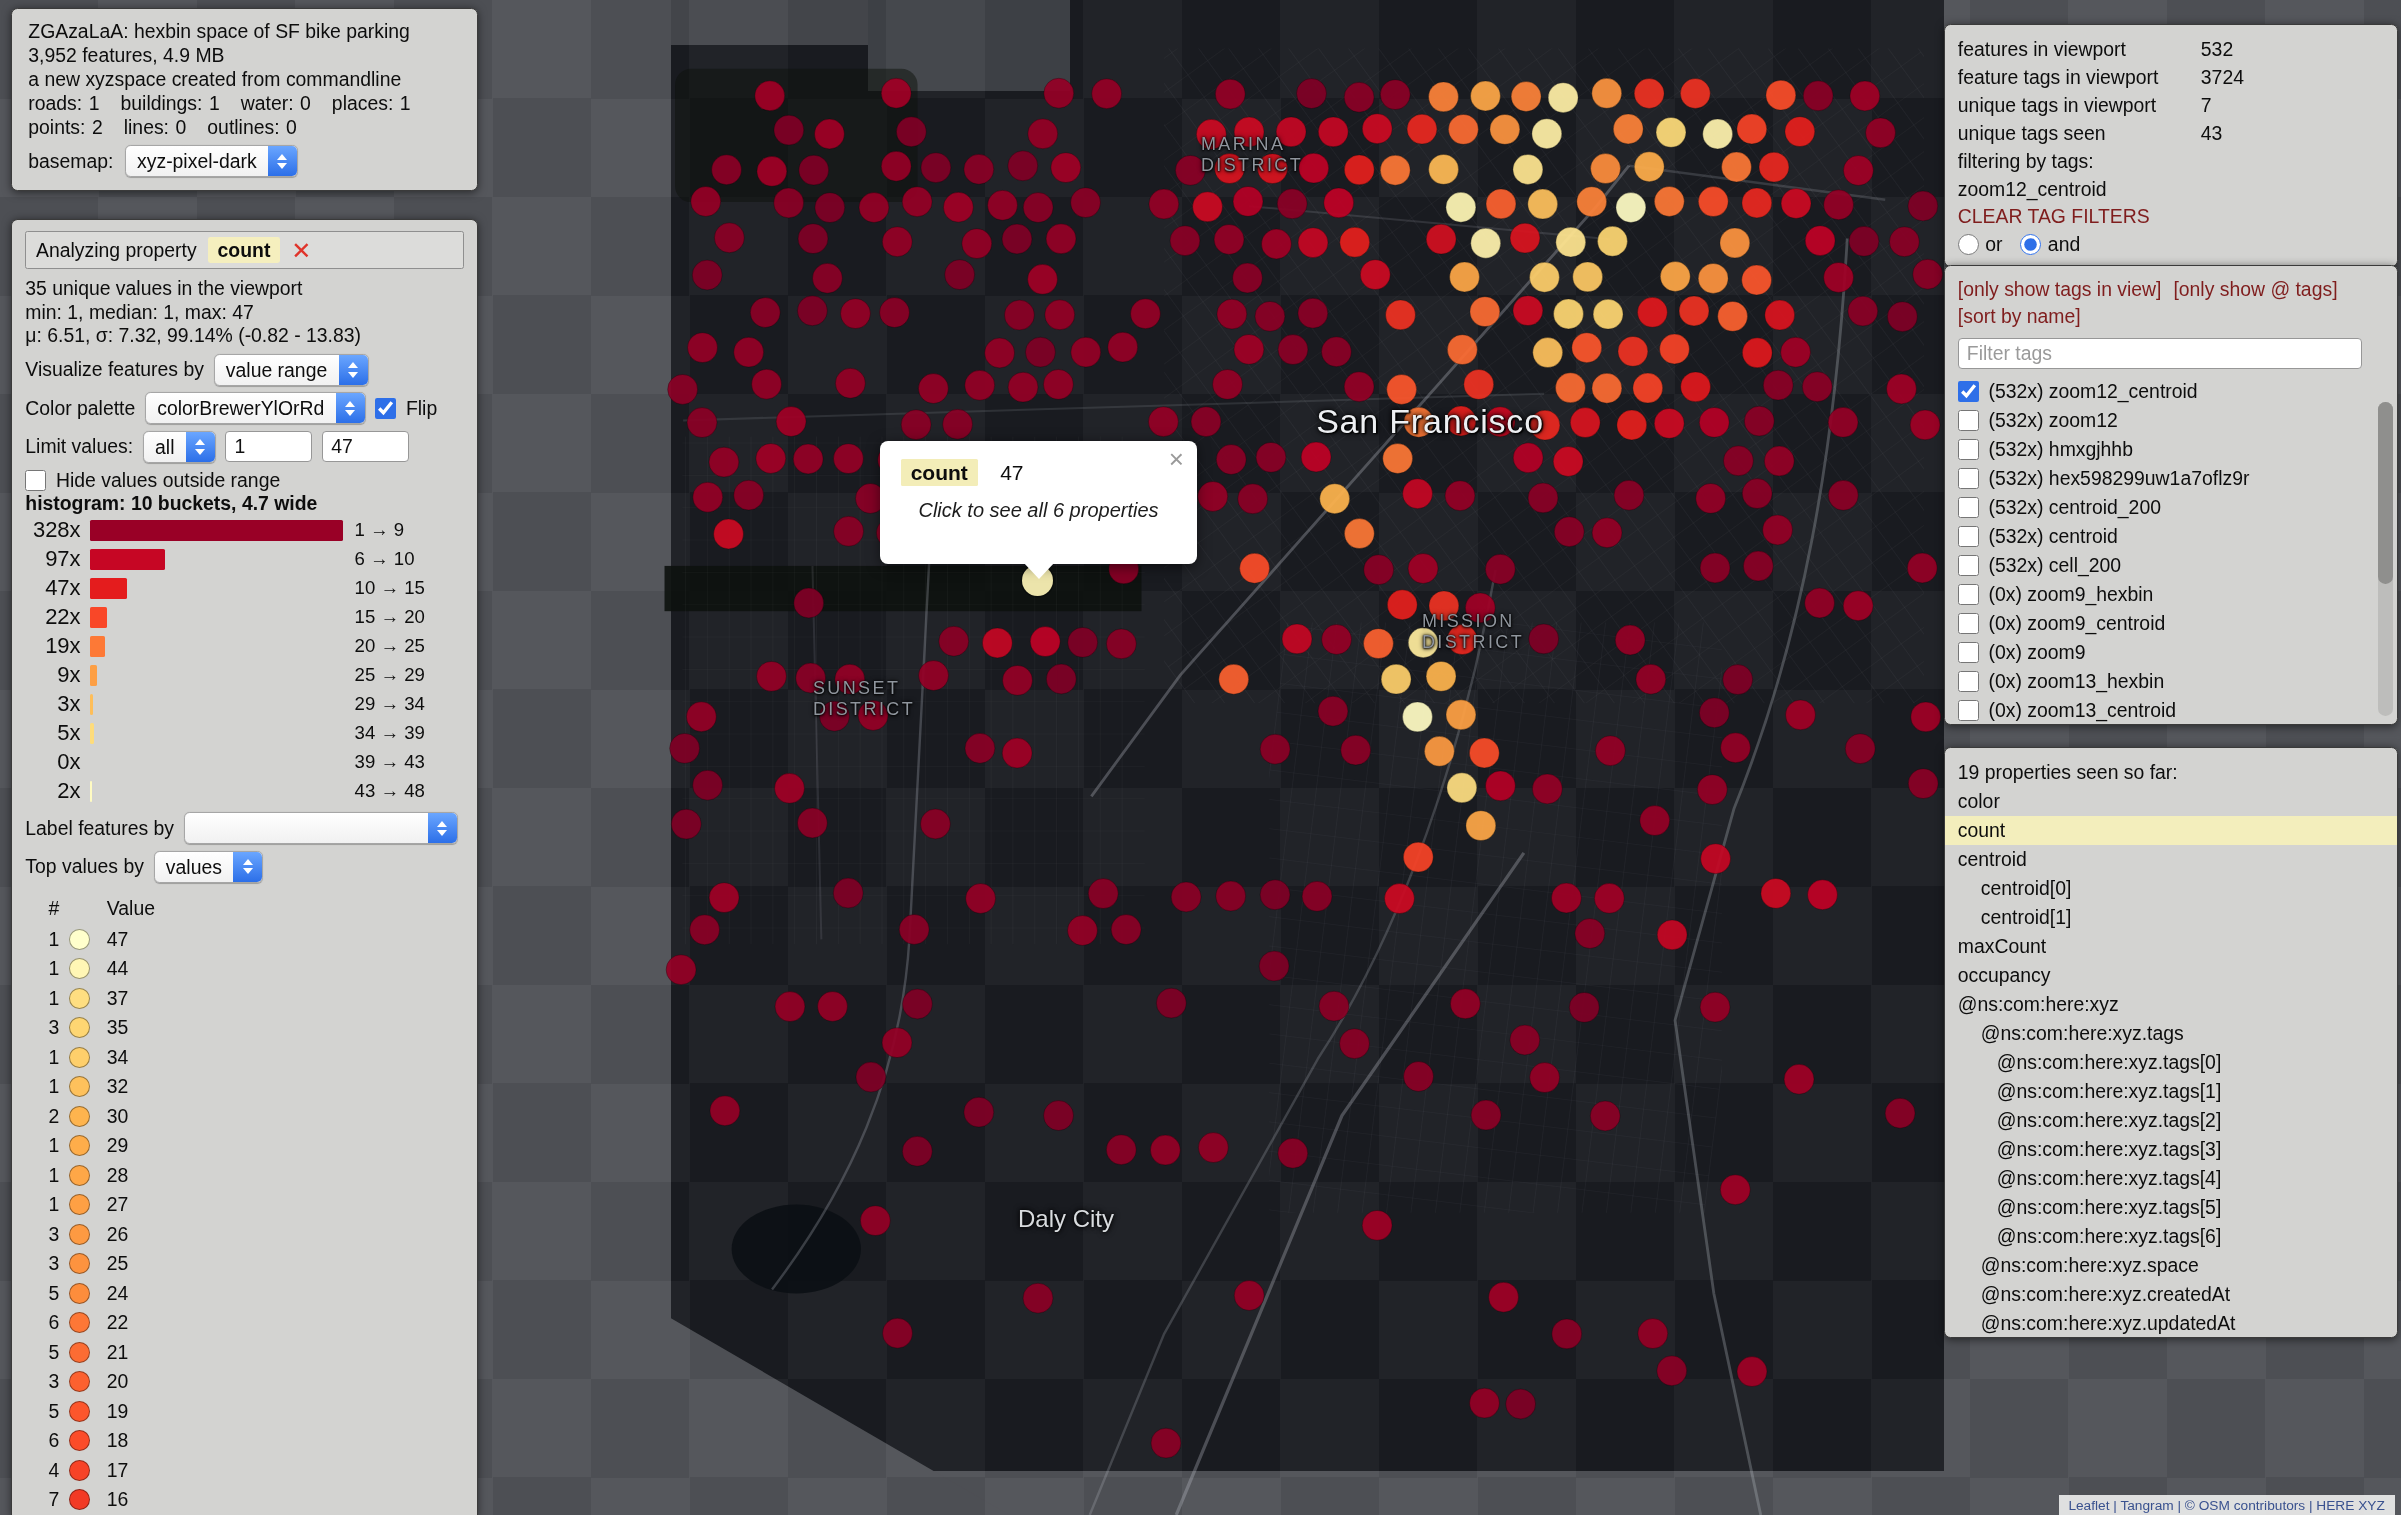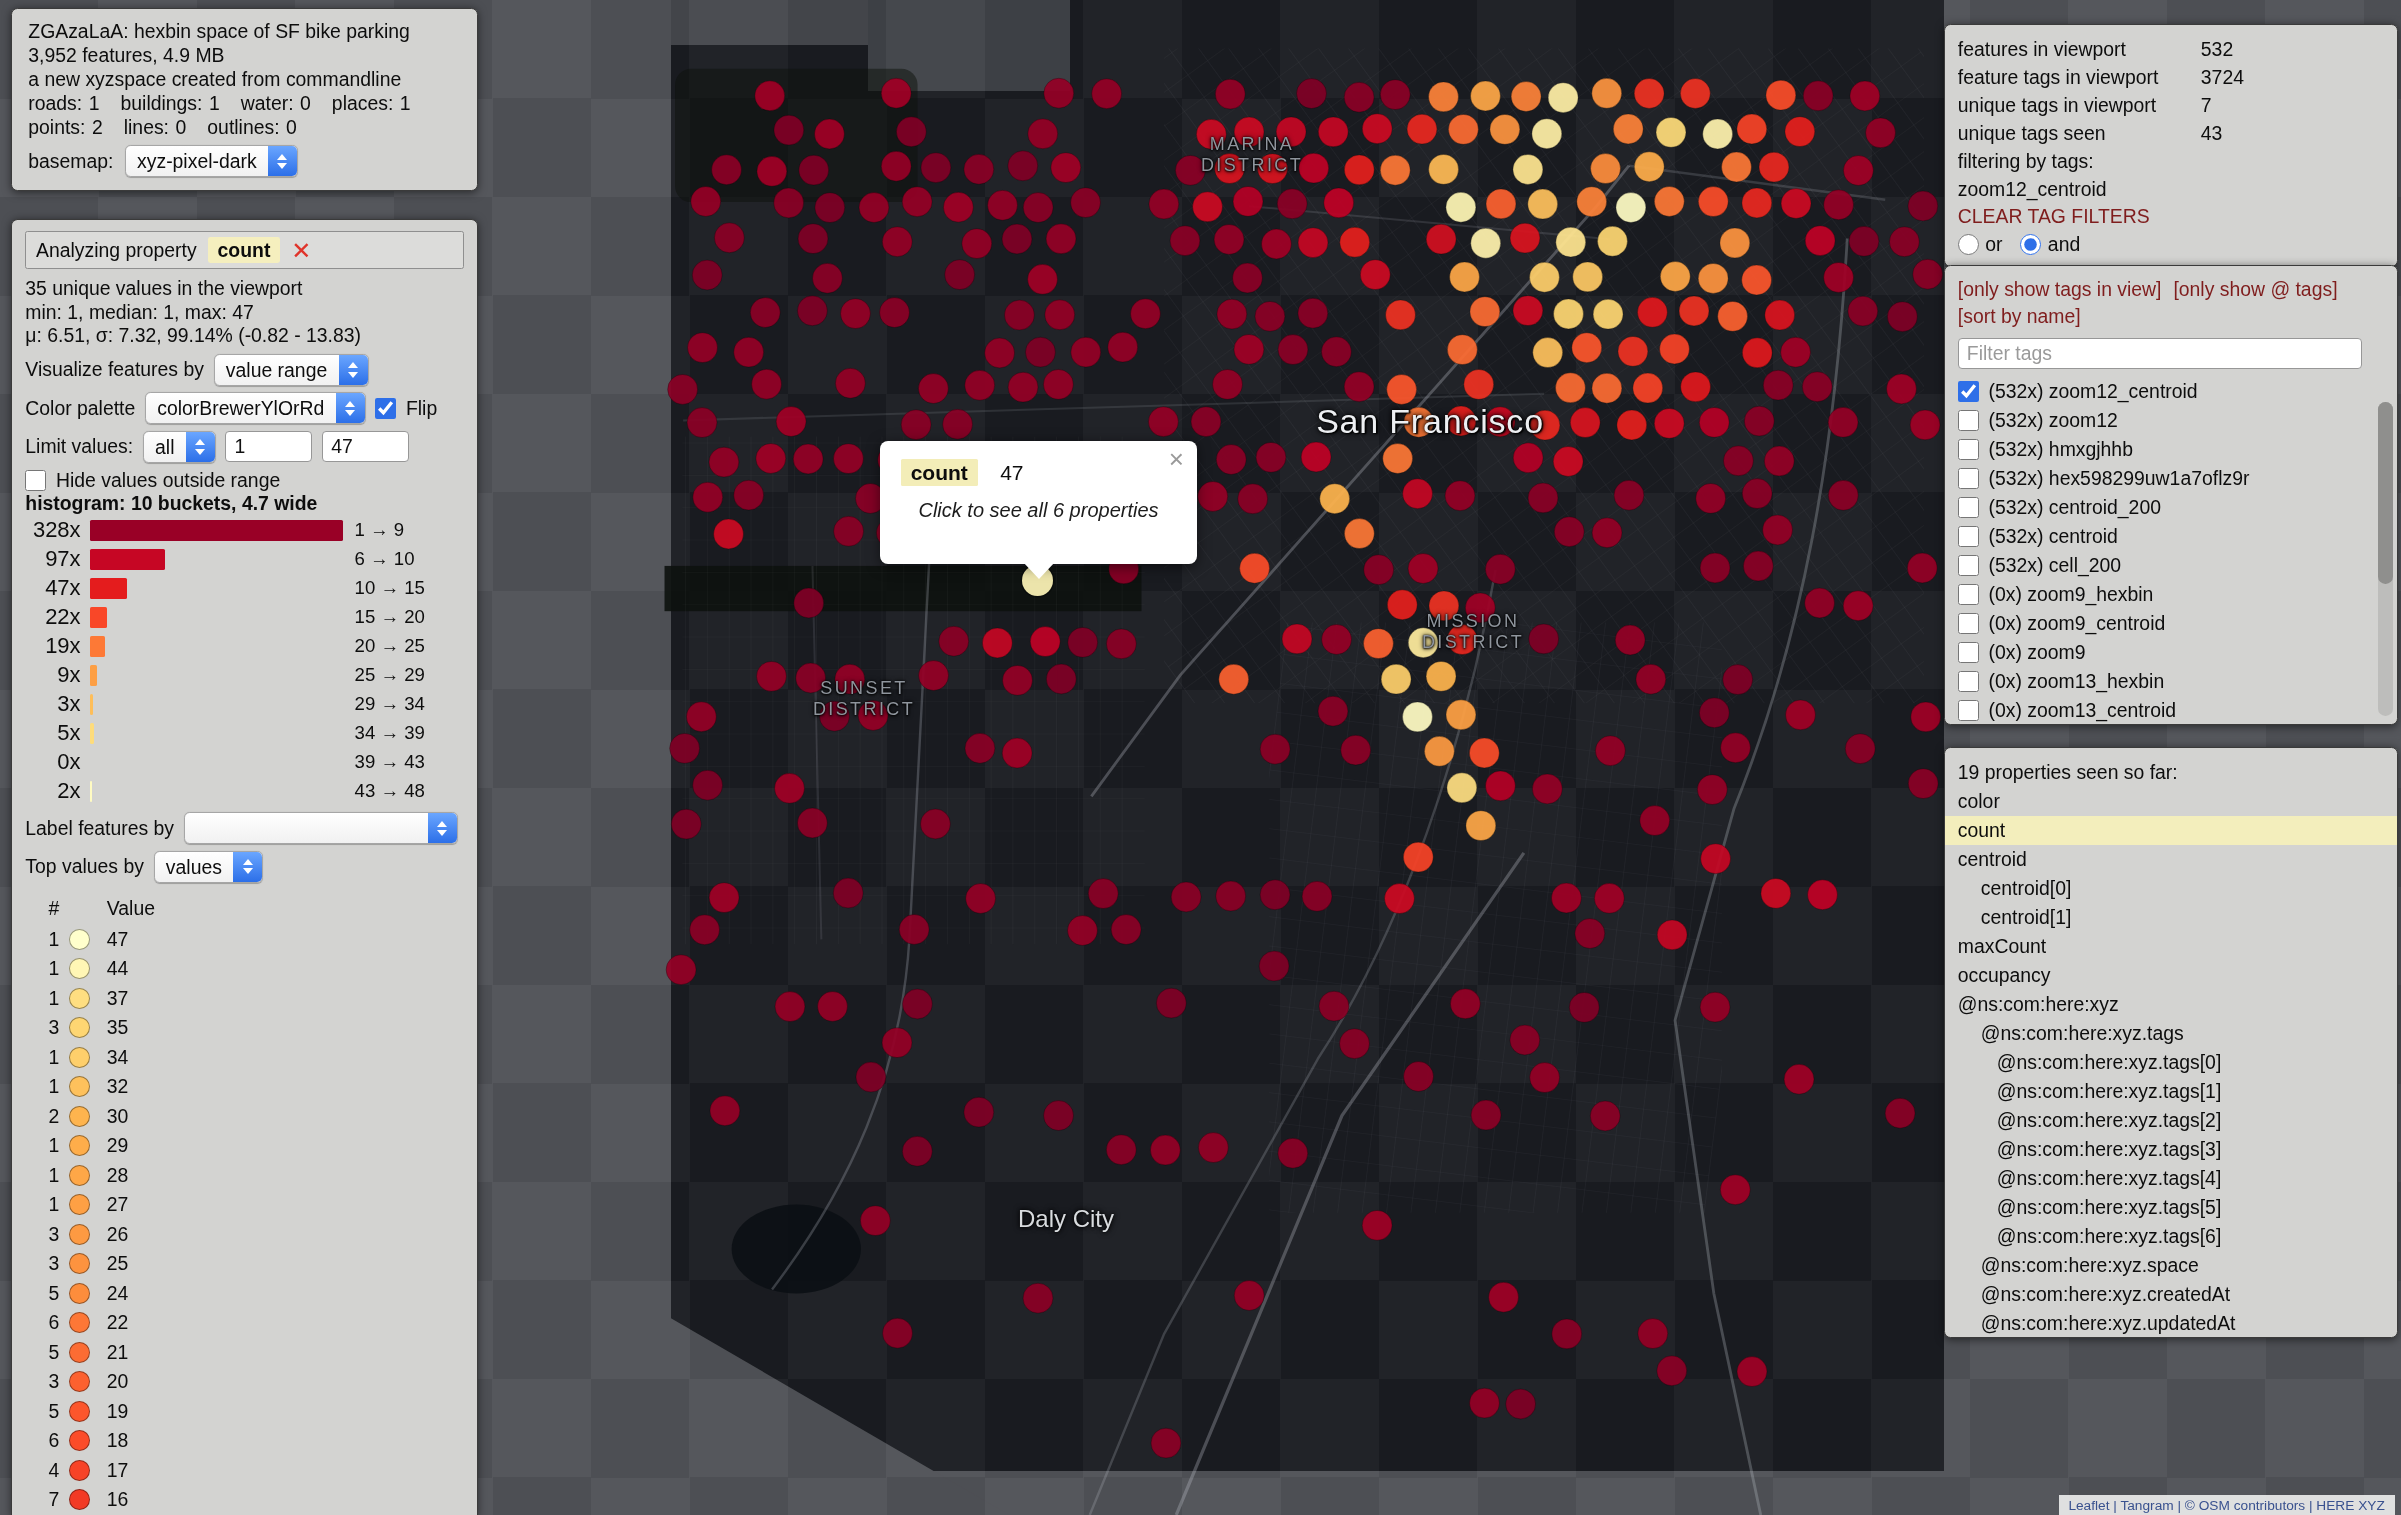--- a/index.html
+++ b/index.html
@@ -12,21 +12,21 @@
   .gz{position:absolute;background:#505257;}
   .gz-left{left:0;top:0;width:671px;height:100%;}
   .gz-right{top:0;right:0;width:457px;height:100%;}
   .gz-bottom{left:671px;right:457px;bottom:0;height:44px;}
   .gz-bl{left:671px;top:1197px;width:340px;height:319px;clip-path:polygon(0 38%,100% 100%,0 100%);}
   .gz-tile1{left:868px;top:0;width:202px;height:91px;background:#3f4247;}
   .gz-tile2{left:671px;top:0;width:197px;height:45px;background:#45474c;}
   .checker{position:absolute;inset:0;pointer-events:none;
      background:repeating-conic-gradient(rgba(255,255,255,0.03) 0% 25%, rgba(0,0,0,0.03) 0% 50%);
      background-size:197px 197px;}
-  .map-lbl{position:absolute;transform:translate(-50%,-50%);text-align:center;white-space:pre-line;
+  .map-lbl{position:absolute;transform:translate(-50%,-50%);white-space:pre-line;
      pointer-events:none;z-index:6;}
   .lbl-district{font-size:18px;letter-spacing:2.4px;color:#8f959d;
      text-shadow:0 0.8px 2.4px #000,0 0 4.9px #000,0 0 1.6px #000;}
   .lbl-city{font-size:34px;color:#edeff2;letter-spacing:0.8px;
      text-shadow:0 0 3.2px #000,0 0 7.3px #000,1.6px 1.6px 1.6px #000;}
   .lbl-town{font-size:24px;color:#d9dcdf;text-shadow:0 0 3.2px #000,0 0 6.5px #000;}
   .lbl-marina{left:1252px;top:155px;}
   .lbl-city{left:1430px;top:421px;}
   .lbl-mission{left:1473px;top:632px;}
   .lbl-sunset{left:864px;top:699px;}
@@ -99,21 +99,21 @@
   .tp-links .blue-link{margin-right:6.5px;margin-top:45px;}
   .filter{width:404px;margin-bottom:8px;}
   input::placeholder{color:#9a9a9a;}
   .tag-row{display:flex;align-items:center;gap:9.7px;height:29px;cursor:pointer;}
   .tag-label{white-space:nowrap;}
   .sb-track{position:absolute;right:4px;top:136px;bottom:8px;width:14.6px;background:#bdbdbb;border-radius:7.3px;}
   .sb-thumb{position:absolute;left:0;top:0;width:100%;height:58%;background:#8f8f8d;border-radius:7.3px;cursor:grab;}
   .props-panel{right:3.2px;top:747px;width:454px;height:591px;padding:9.7px 0;overflow:hidden;}
   .pp-title{padding:0 13px;line-height:29px;}
   .prop-row{line-height:29px;padding:0 13px;cursor:pointer;white-space:nowrap;}
-  .prop-row.ind1{padding-left:36px;}
+  .prop-row.ind1{padding-left:28px;margin-left:8px;}
   .prop-row.ind2{padding-left:52px;}
   .prop-row.sel{background:#f3eebc;}
 </style>
 </head>
 <body>
 
 <div class="stage">
 
   <div class="map">
     <div class="gz gz-left"></div>

